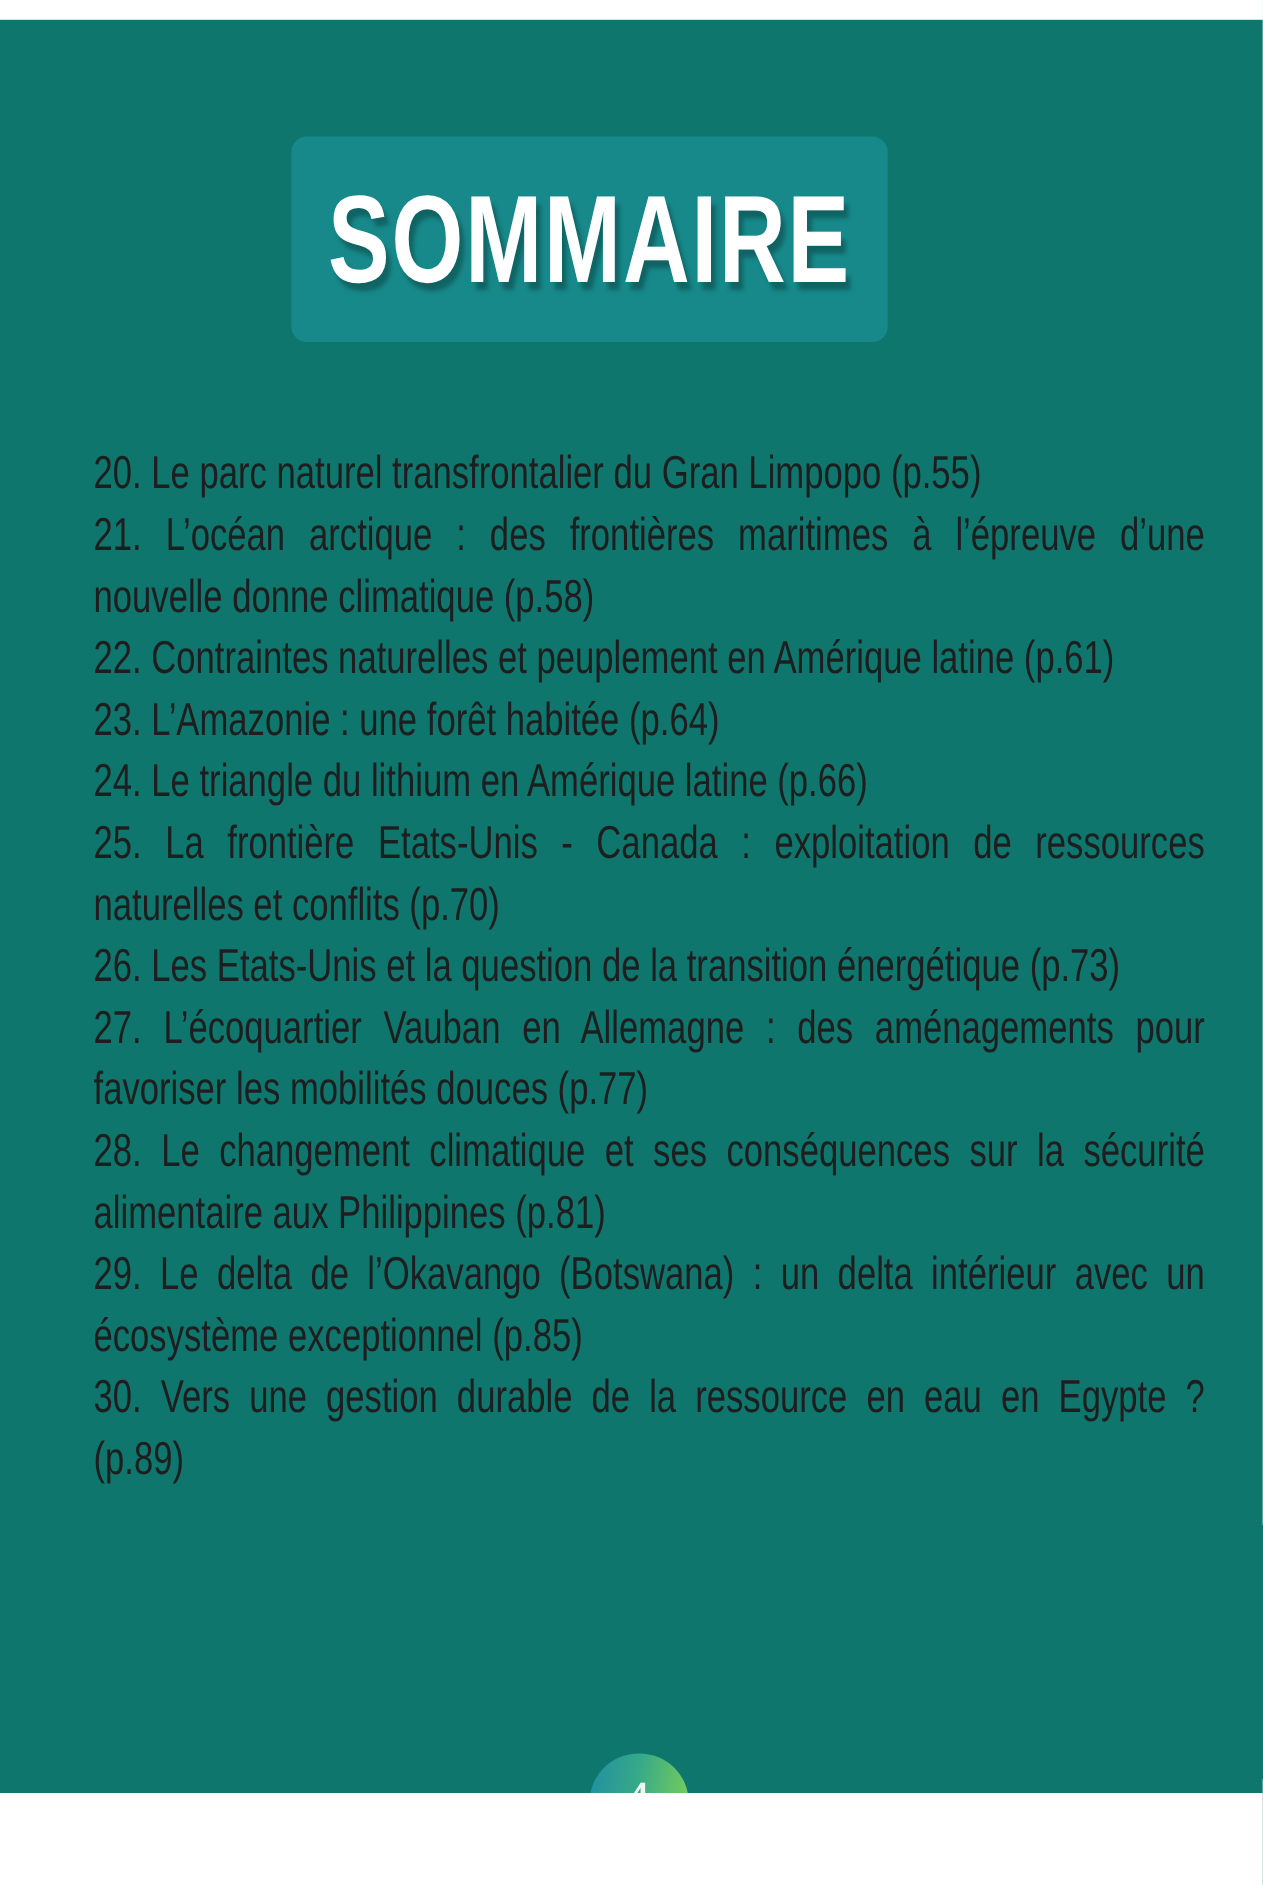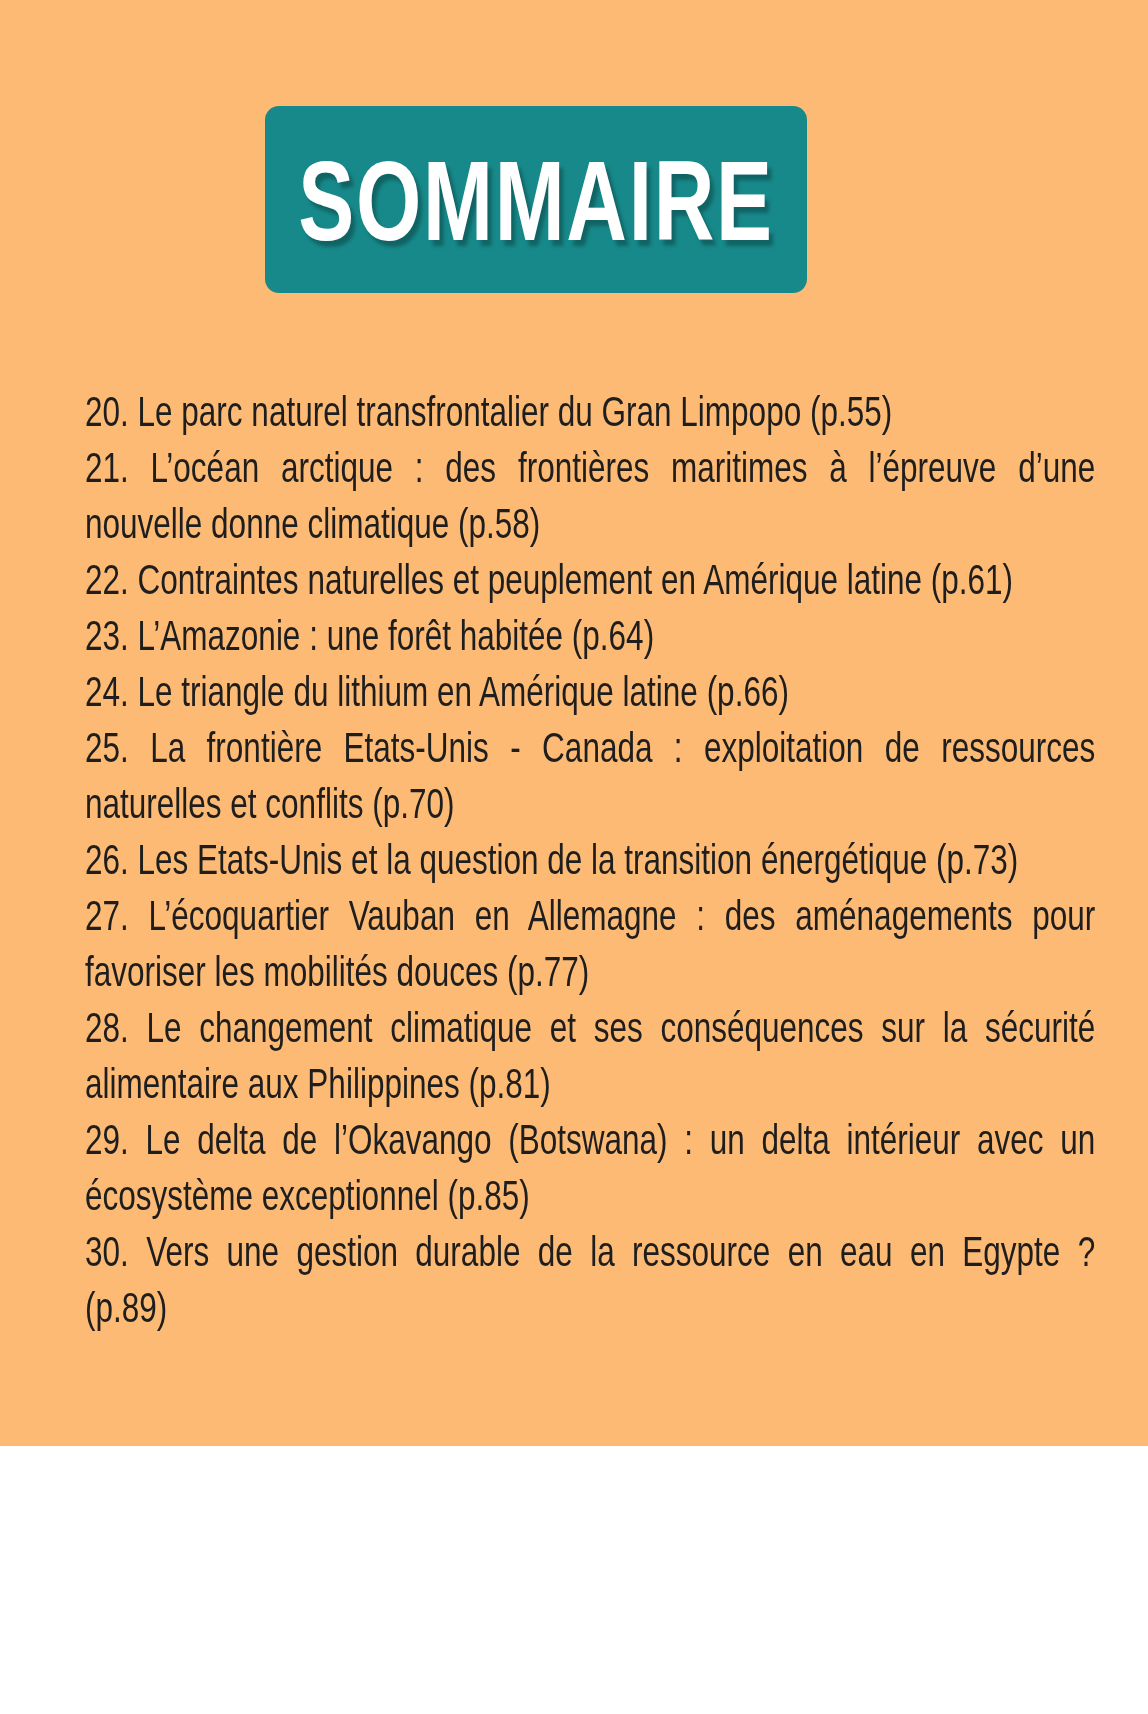--- a/index.html
+++ b/index.html
@@ -3,24 +3,25 @@
 <meta charset="utf-8">
 <style>
   html, body {
     margin: 0;
     padding: 0;
     background: #ffffff;
   }
   .page {
     position: relative;
     width: 1148px;
-    height: 1446px;
-    background: #fdba74;
+    height: 1612px;
+    background: #0f766e;
     overflow: hidden;
     font-family: "Liberation Sans", sans-serif;
+    margin-top: 18px;
   }
 
   
   .banner {
     position: absolute;
     left: 265px;
     top: 106px;
     width: 542px;
     height: 187px;
     background: var(--banner-bg, #17898a);

